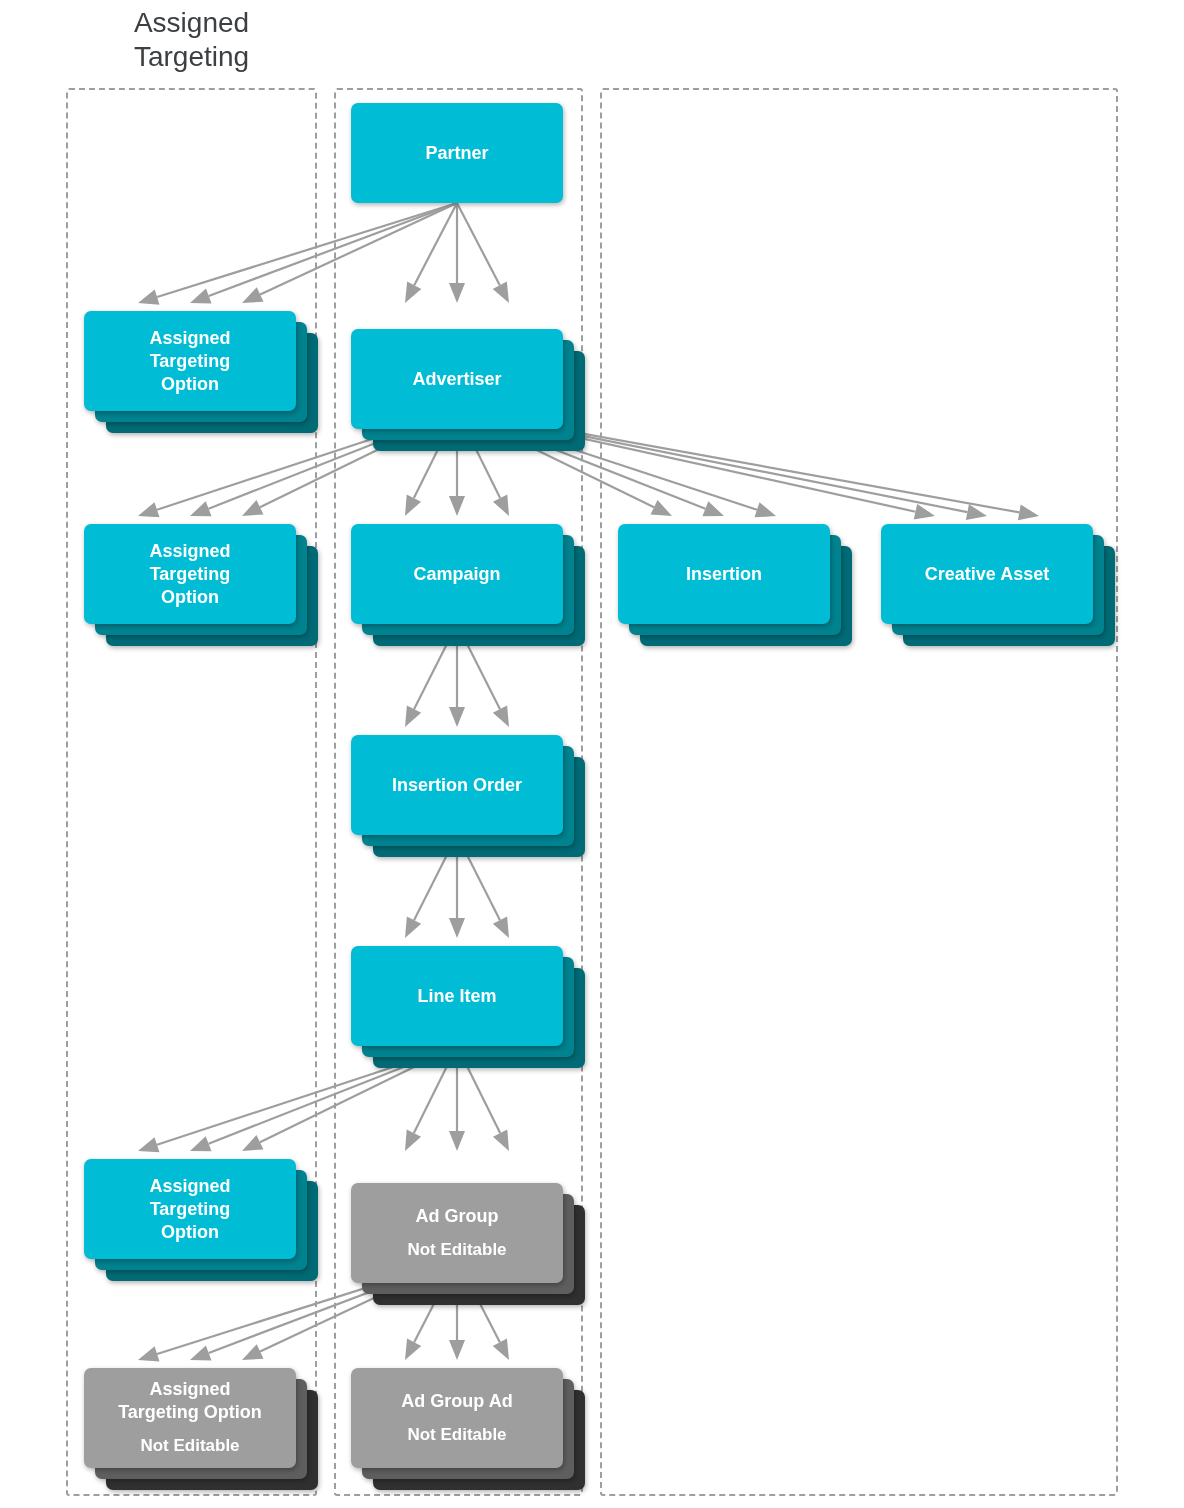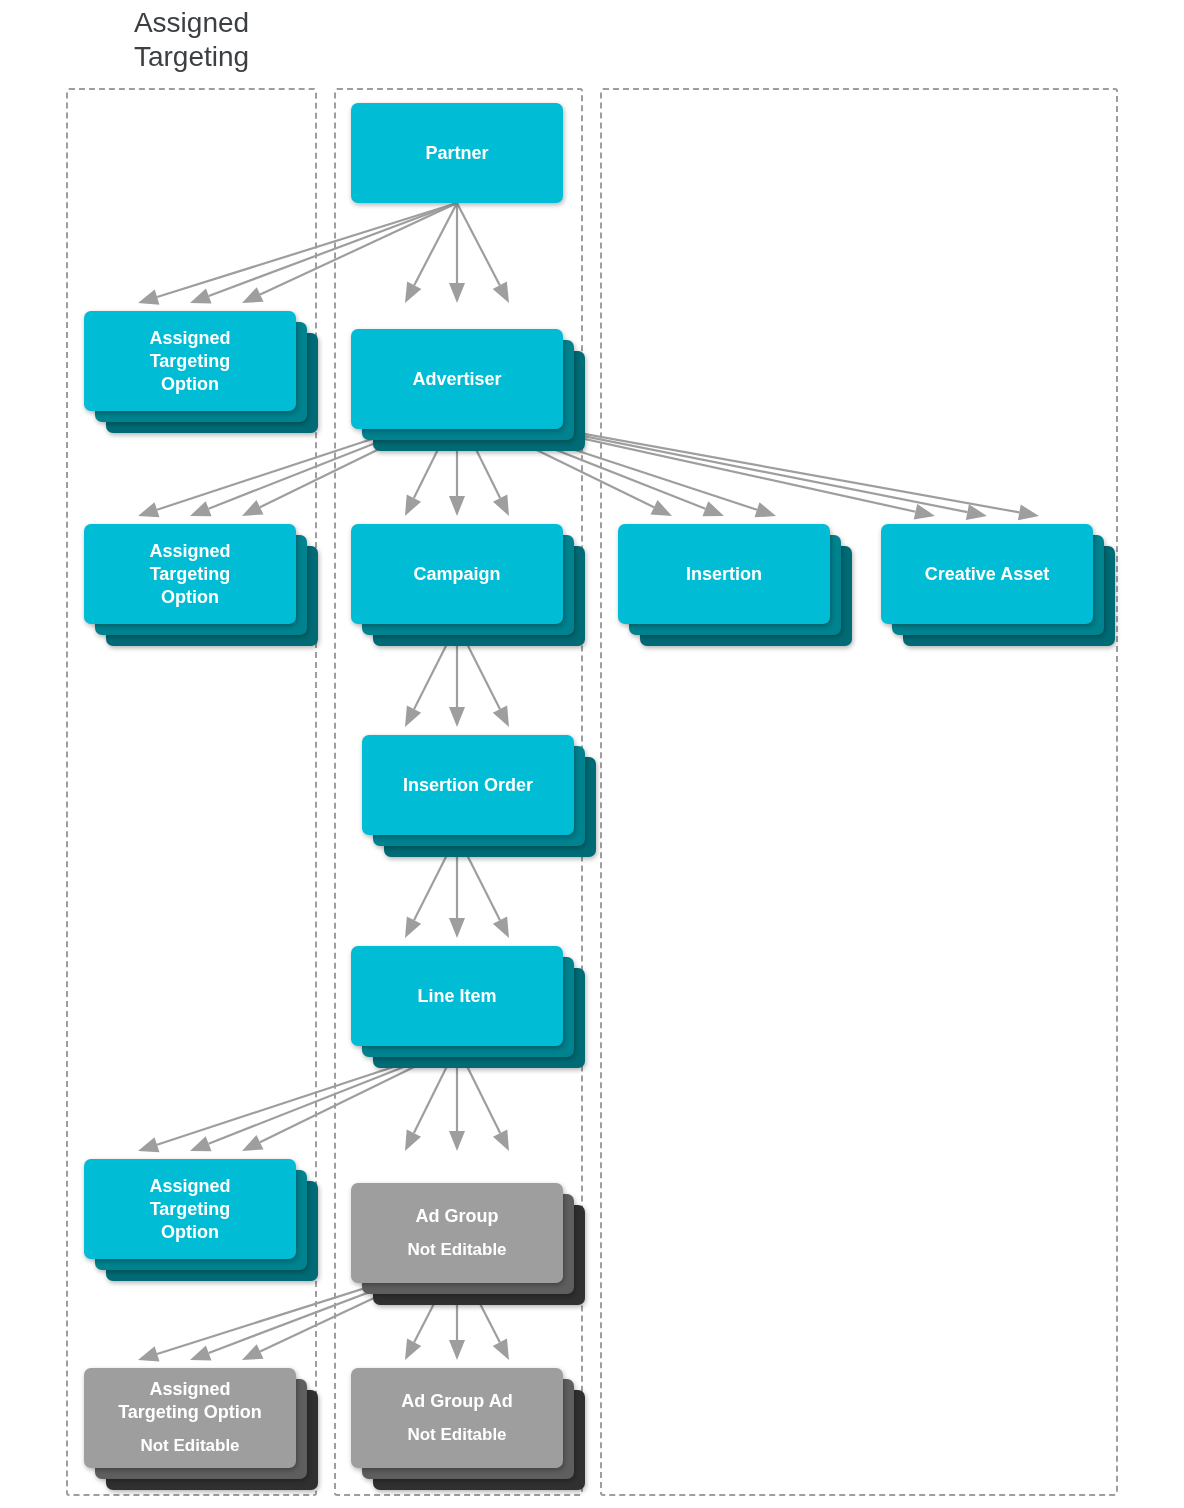--- a/index.html
+++ b/index.html
@@ -241,21 +241,21 @@
         </div>
       </div>
       <div class="node cyan" style="left: 881px; top: 524px;">
         <div class="layer l3"></div>
         <div class="layer l2"></div>
         <div class="layer l1"></div>
         <div class="face">
           <div class="title">Creative Asset</div>
         </div>
       </div>
-      <div class="node cyan" style="left: 362px; top: 735px;">
+      <div class="node cyan" style="left: 351px; top: 735px;">
         <div class="layer l3"></div>
         <div class="layer l2"></div>
         <div class="layer l1"></div>
         <div class="face">
           <div class="title">Insertion Order</div>
         </div>
       </div>
       <div class="node cyan" style="left: 351px; top: 946px;">
         <div class="layer l3"></div>
         <div class="layer l2"></div>

